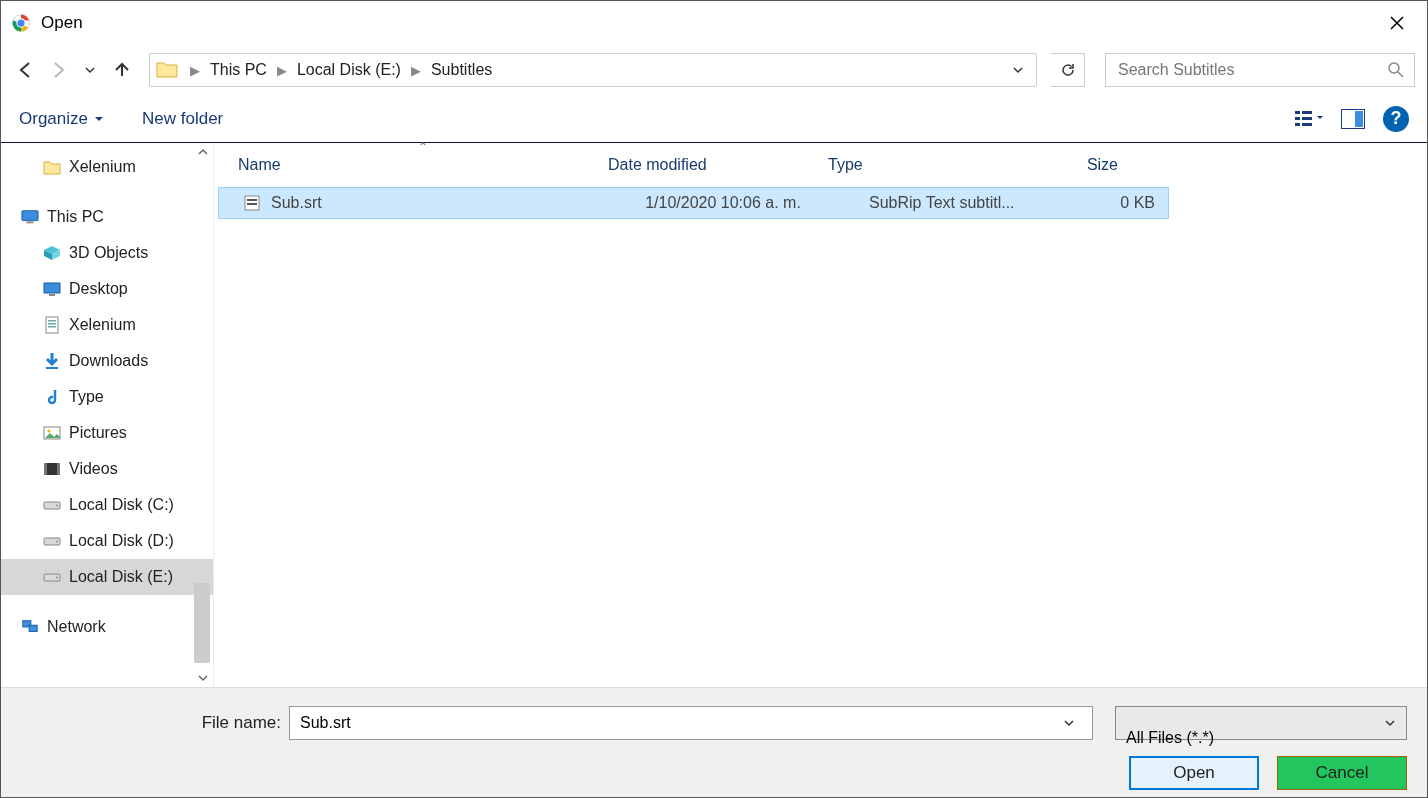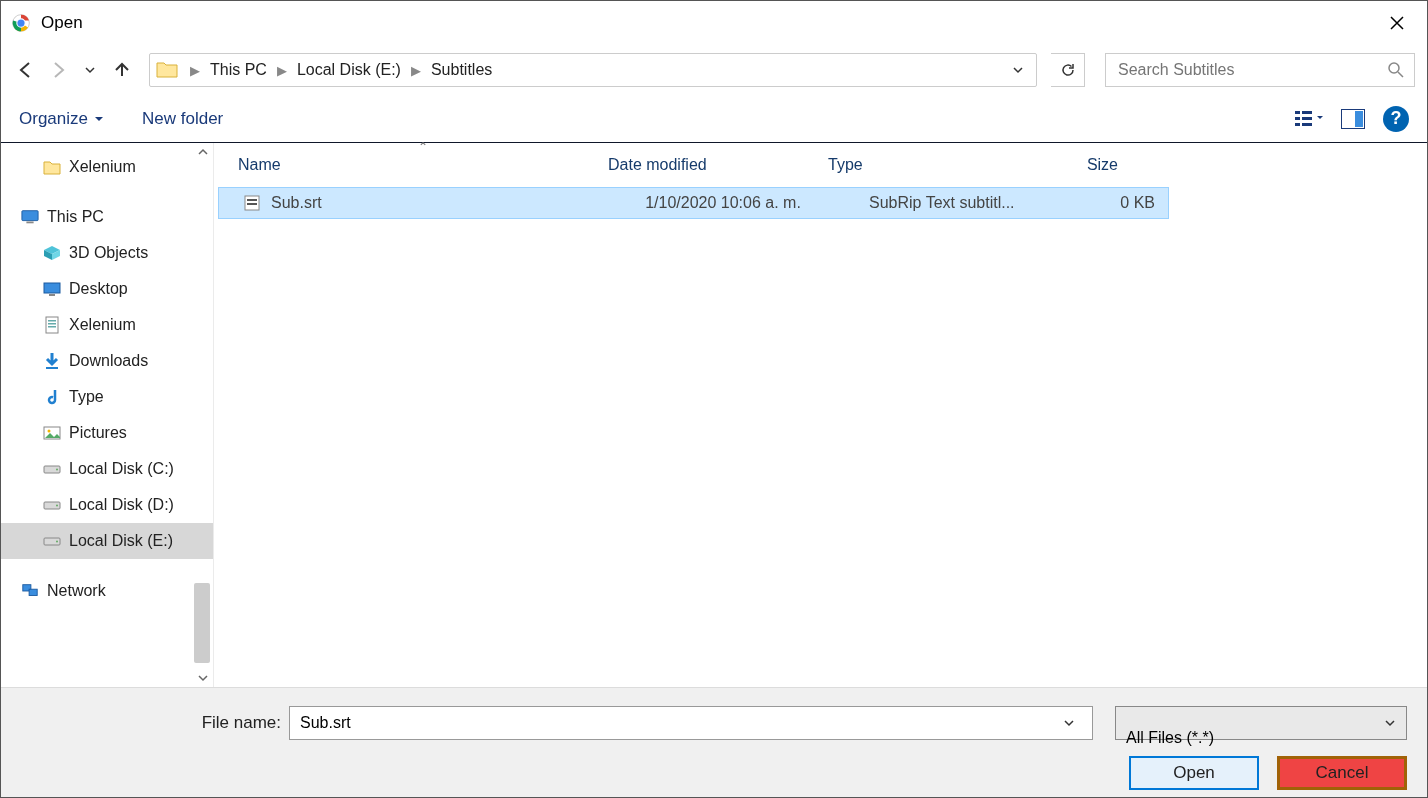--- a/index.html
+++ b/index.html
@@ -51,21 +51,21 @@
   .cell.size { width:110px; text-align:right; padding-right:4px;}
   .footer { background:#f0f0f0; border-top:1px solid #dcdcdc; padding:18px 20px 14px 20px; }
   .fn-row { display:flex; align-items:center; gap:8px; }
   .fn-label { font-size:17px; color:#222; width: 260px; text-align:right;}
   .fn-input { flex:1; max-width: 820px; height:34px; border:1px solid #999; background:#fff; display:flex; align-items:center; padding:0 8px;}
   .fn-input input { border:none; outline:none; width:100%; font-size:16px;}
   .fn-drop { width:22px; text-align:center; color:#555;}
   .filter { width:292px; height:34px; border:1px solid #888; background:#e9e9e9; display:flex; align-items:center; padding:0 10px; margin-left:14px;}
   .filter-text{ font-size:16px; flex:1;margin-top:30px;}
   .btn-row { display:flex; justify-content:flex-end; gap:18px; margin-top:16px;}
-  .btn { width:130px; height:34px; border:3px solid #a16207; background:#ef4444; font-size:17px; color:#222; display:flex; align-items:center; justify-content:center; cursor:pointer;}
+  .btn { width:130px; height:34px; border:1px solid #a16207; background:#22c55e; font-size:17px; color:#222; display:flex; align-items:center; justify-content:center; cursor:pointer;}
   .btn.primary { border:2px solid #0078d7; background:#e5f1fb;}
   svg { display:block;}
 </style>
 </head>
 <body>
 
 <div class="titlebar">
   <span class="chrome-icon">
     <svg viewBox="0 0 24 24" width="20" height="20">
       <circle cx="12" cy="12" r="10" fill="#fff" stroke="#888" stroke-width="0.5"></circle>
@@ -244,20 +244,30 @@
             <svg width="18" height="14" viewBox="0 0 18 14">
               <rect x="1" y="1" width="16" height="12" fill="#fff" stroke="#888"></rect>
               <circle cx="6" cy="5" r="1.5" fill="#f4b400"></circle>
               <path d="M2 12 l5 -5 l4 4 l3 -3 l3 3 v1 Z" fill="#55aa66"></path>
             </svg>
           </span>
           <span>Pictures</span>
         </div>
         <div class="tree-item child">
           <span class="ic">
+            <svg width="18" height="14" viewBox="0 0 18 14">
+              <rect x="1" y="1" width="16" height="12" fill="#333"></rect>
+              <rect x="1" y="1" width="3" height="12" fill="#777"></rect>
+              <rect x="14" y="1" width="3" height="12" fill="#777"></rect>
+            </svg>
+          </span>
+          <span>Videos</span>
+        </div>
+        <div class="tree-item child">
+          <span class="ic">
             <svg width="18" height="12" viewBox="0 0 18 12">
               <rect x="1" y="3" width="16" height="7" rx="1" fill="#d9d9d9" stroke="#888"></rect>
               <circle cx="14" cy="6.5" r="1" fill="#6a6"></circle>
             </svg>
           </span>
           <span>Local Disk (C:)</span>
         </div>
         <div class="tree-item child">
           <span class="ic">
             <svg width="18" height="12" viewBox="0 0 18 12">

